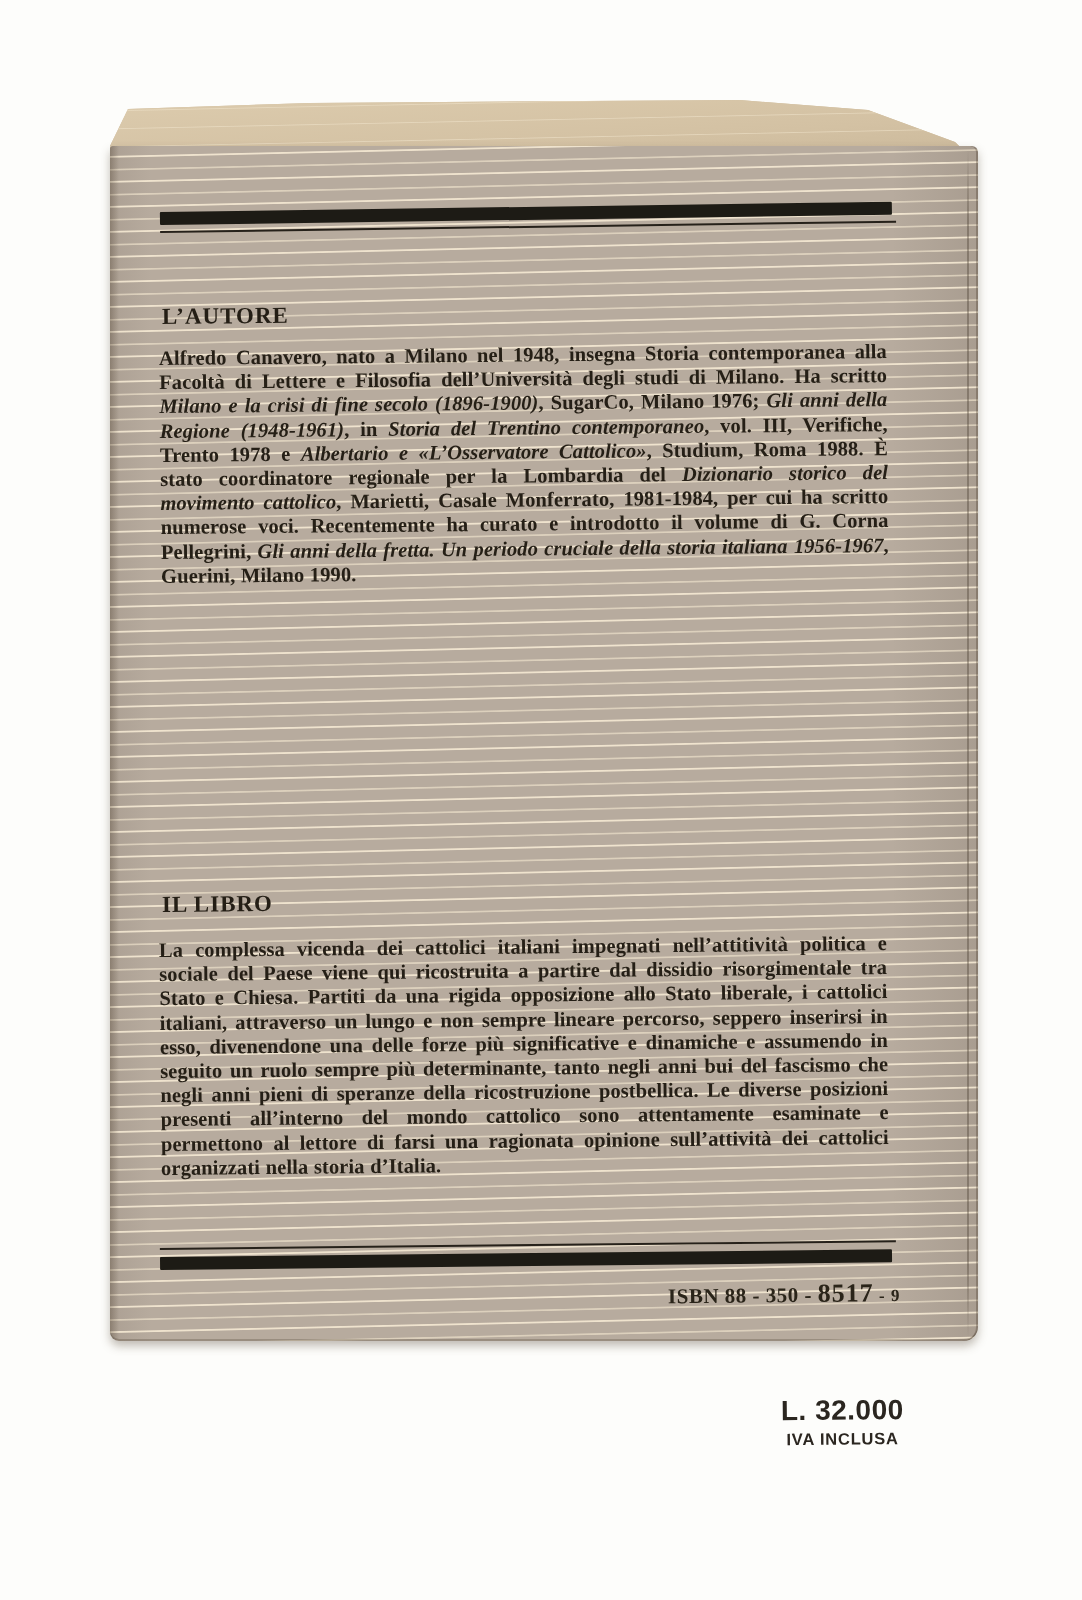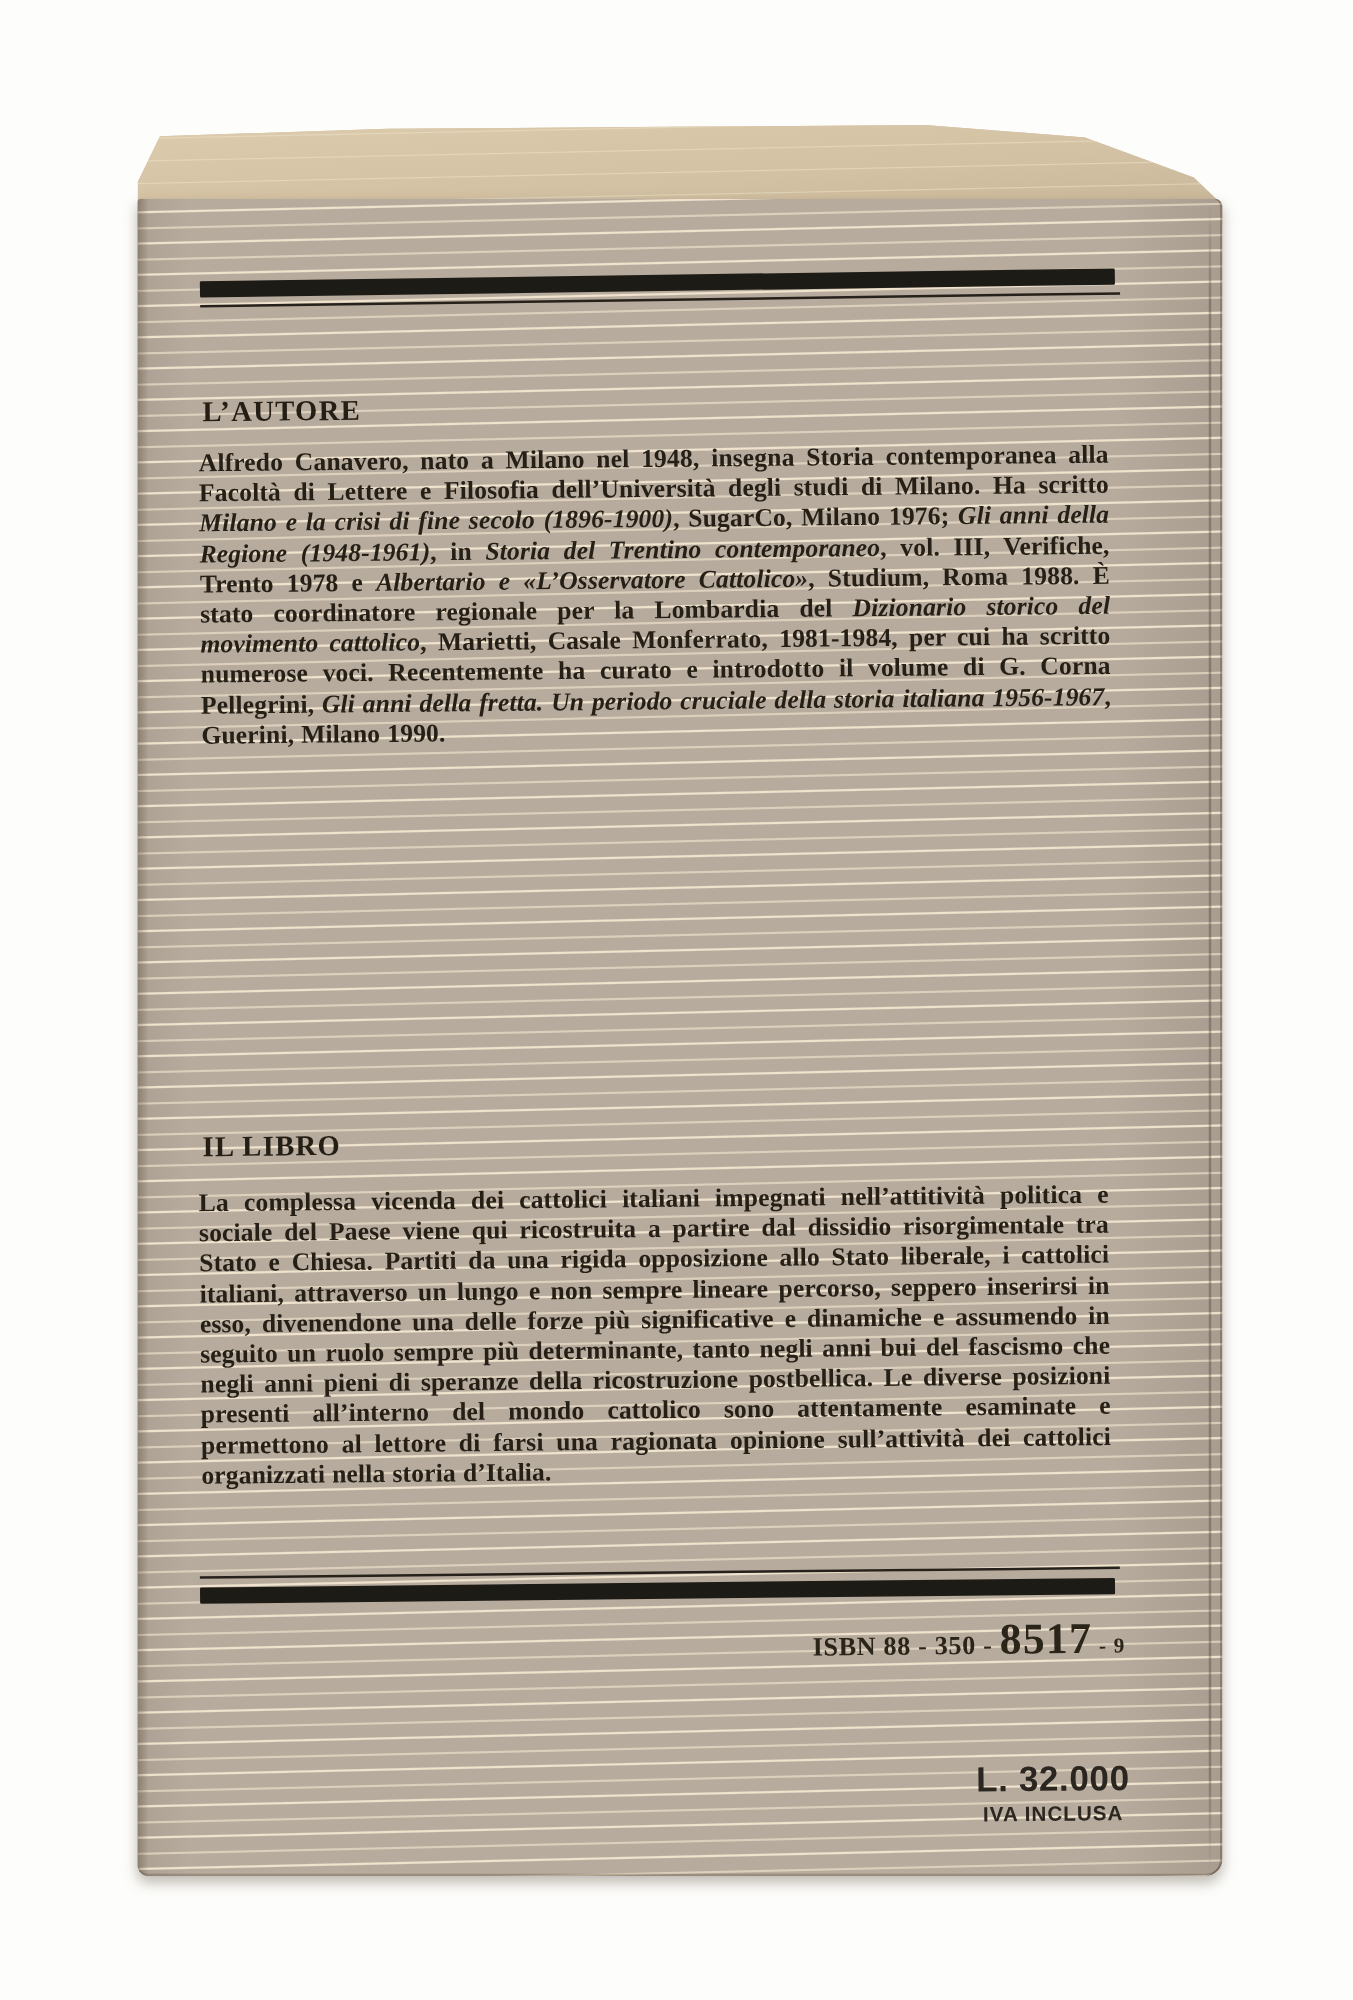--- a/index.html
+++ b/index.html
@@ -21,34 +21,33 @@
       repeating-linear-gradient(178.8deg,
         rgba(240,228,204,0) 0px, rgba(240,228,204,0) 10px,
         rgba(240,228,204,0.55) 10.8px, rgba(240,228,204,0) 11.8px,
         rgba(240,228,204,0) 18px),
       linear-gradient(176deg,#dccbad 0%,#d3c1a3 55%,#c6b496 100%);
     clip-path:polygon(0 46px,18px 9px,200px 3px,630px 0,758px 10px,845px 42px,868px 64px,868px 80px,0 80px);
   }
 
   
   .cover{
-    position:absolute;left:0;top:46px;width:868px;height:1342px;
+    position:absolute;left:0;top:46px;width:868px;height:1195px;
     background-color:#b7ab9e;
     background-image:
       repeating-linear-gradient(178.7deg,
         rgba(244,232,210,0) 0px, rgba(244,232,210,0) 9.5px,
         rgba(245,233,211,0.9) 10.4px, rgba(245,233,211,0.9) 11.3px,
         rgba(244,232,210,0) 12.2px, rgba(244,232,210,0) 22.5px,
         rgba(240,228,205,0.65) 23.3px, rgba(240,228,205,0.65) 24.2px,
         rgba(244,232,210,0) 25px),
       linear-gradient(90deg, rgba(40,30,20,0.08) 0, rgba(40,30,20,0) 42px,
         rgba(40,30,20,0) 90%, rgba(40,30,20,0.10) 100%);
     border-radius:3px 6px 14px 9px;
     box-shadow:0 5px 10px rgba(95,82,64,0.38), inset -2px 0 0 rgba(62,50,36,0.30), inset 0 -2px 0 rgba(62,50,36,0.25);
-    margin-top:13px;
   }
   .cover::before{ 
     content:"";position:absolute;left:0;top:0;bottom:0;width:9px;
     background:linear-gradient(90deg,rgba(70,56,40,0.32),rgba(70,56,40,0));
     border-radius:3px 0 0 9px;pointer-events:none;
   }
   .cover::after{ 
     content:"";position:absolute;right:9px;top:4px;bottom:4px;width:2px;
     background:linear-gradient(rgba(62,50,36,0),rgba(62,50,36,0.34) 6%,rgba(62,50,36,0.34) 94%,rgba(62,50,36,0));
     pointer-events:none;
@@ -81,21 +80,21 @@
   }
   .body-text em{font-style:italic;}
   .bio{top:200px;}
   .desc{top:792px;}
 
   .isbn{
     position:absolute;right:78px;top:1132px;white-space:nowrap;
     color:#2a2419;font-family:"Liberation Serif", serif;
   }
   .isbn-prefix{font-size:21px;font-weight:600;letter-spacing:0.5px;}
-  .isbn-code{font-size:35px;font-weight:700;letter-spacing:1px;}
+  .isbn-code{font-size:26px;font-weight:700;letter-spacing:1px;}
   .isbn-suffix{font-size:17px;font-weight:600;letter-spacing:1px;}
 
   .price-block{
     position:absolute;right:74px;top:1248px;text-align:center;
     font-family:"Liberation Sans", sans-serif;color:#2b2620;
   }
   .price{font-size:28px;font-weight:700;letter-spacing:0.5px;}
   .vat{font-size:16.5px;font-weight:700;letter-spacing:0.8px;margin-top:3px;}
 </style>
 </head>

